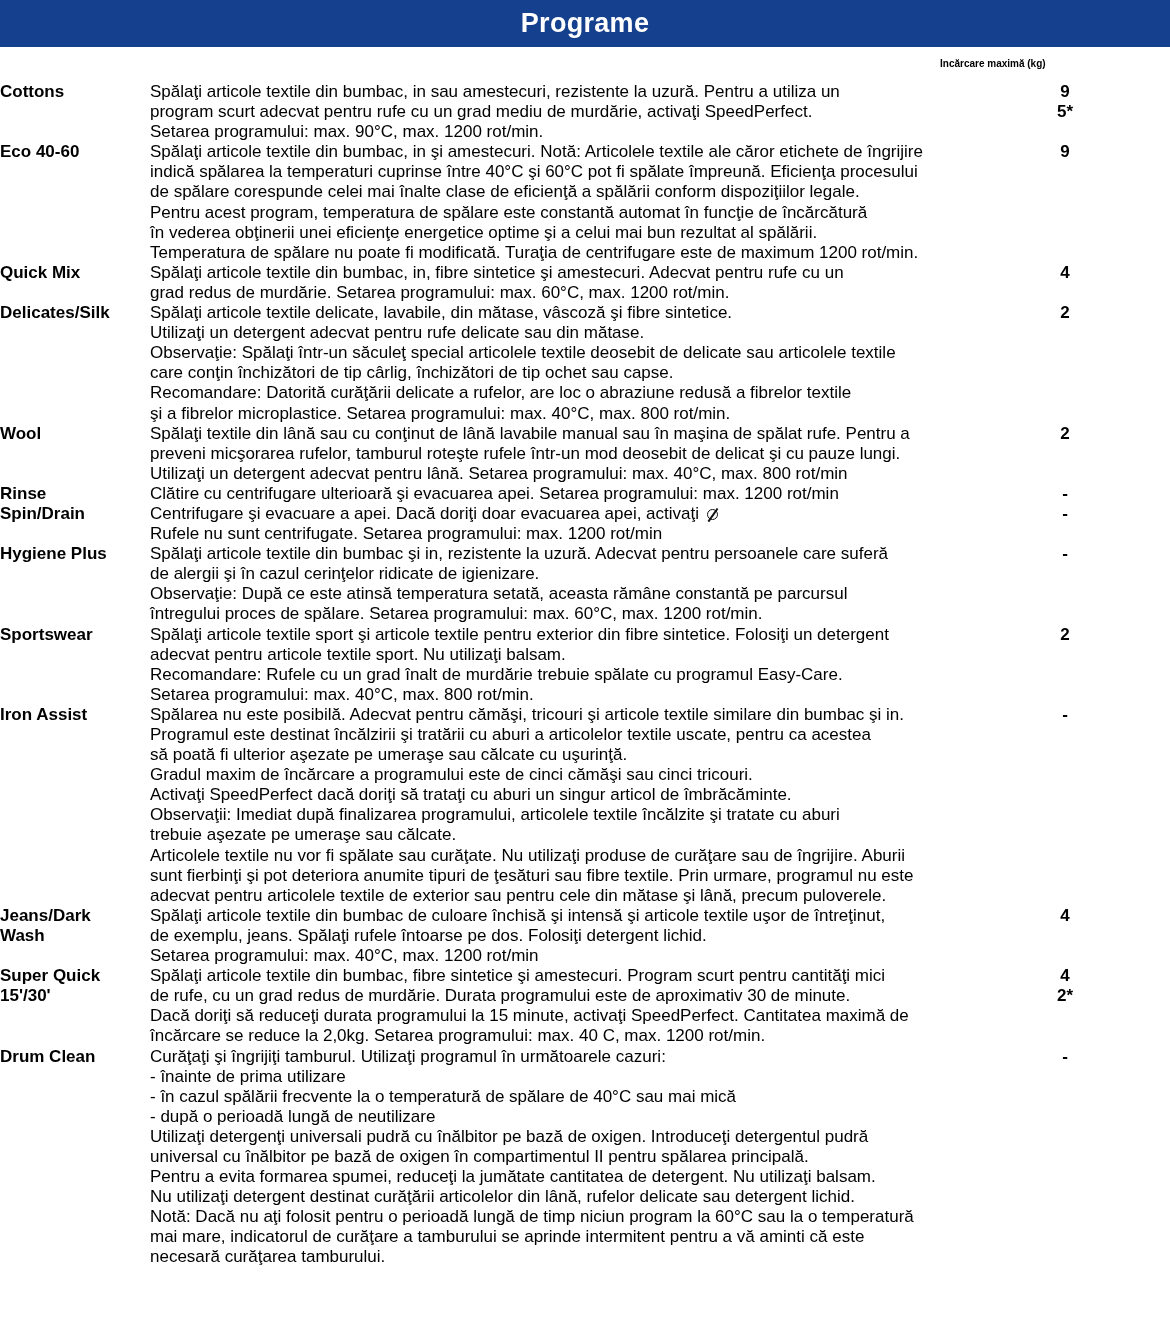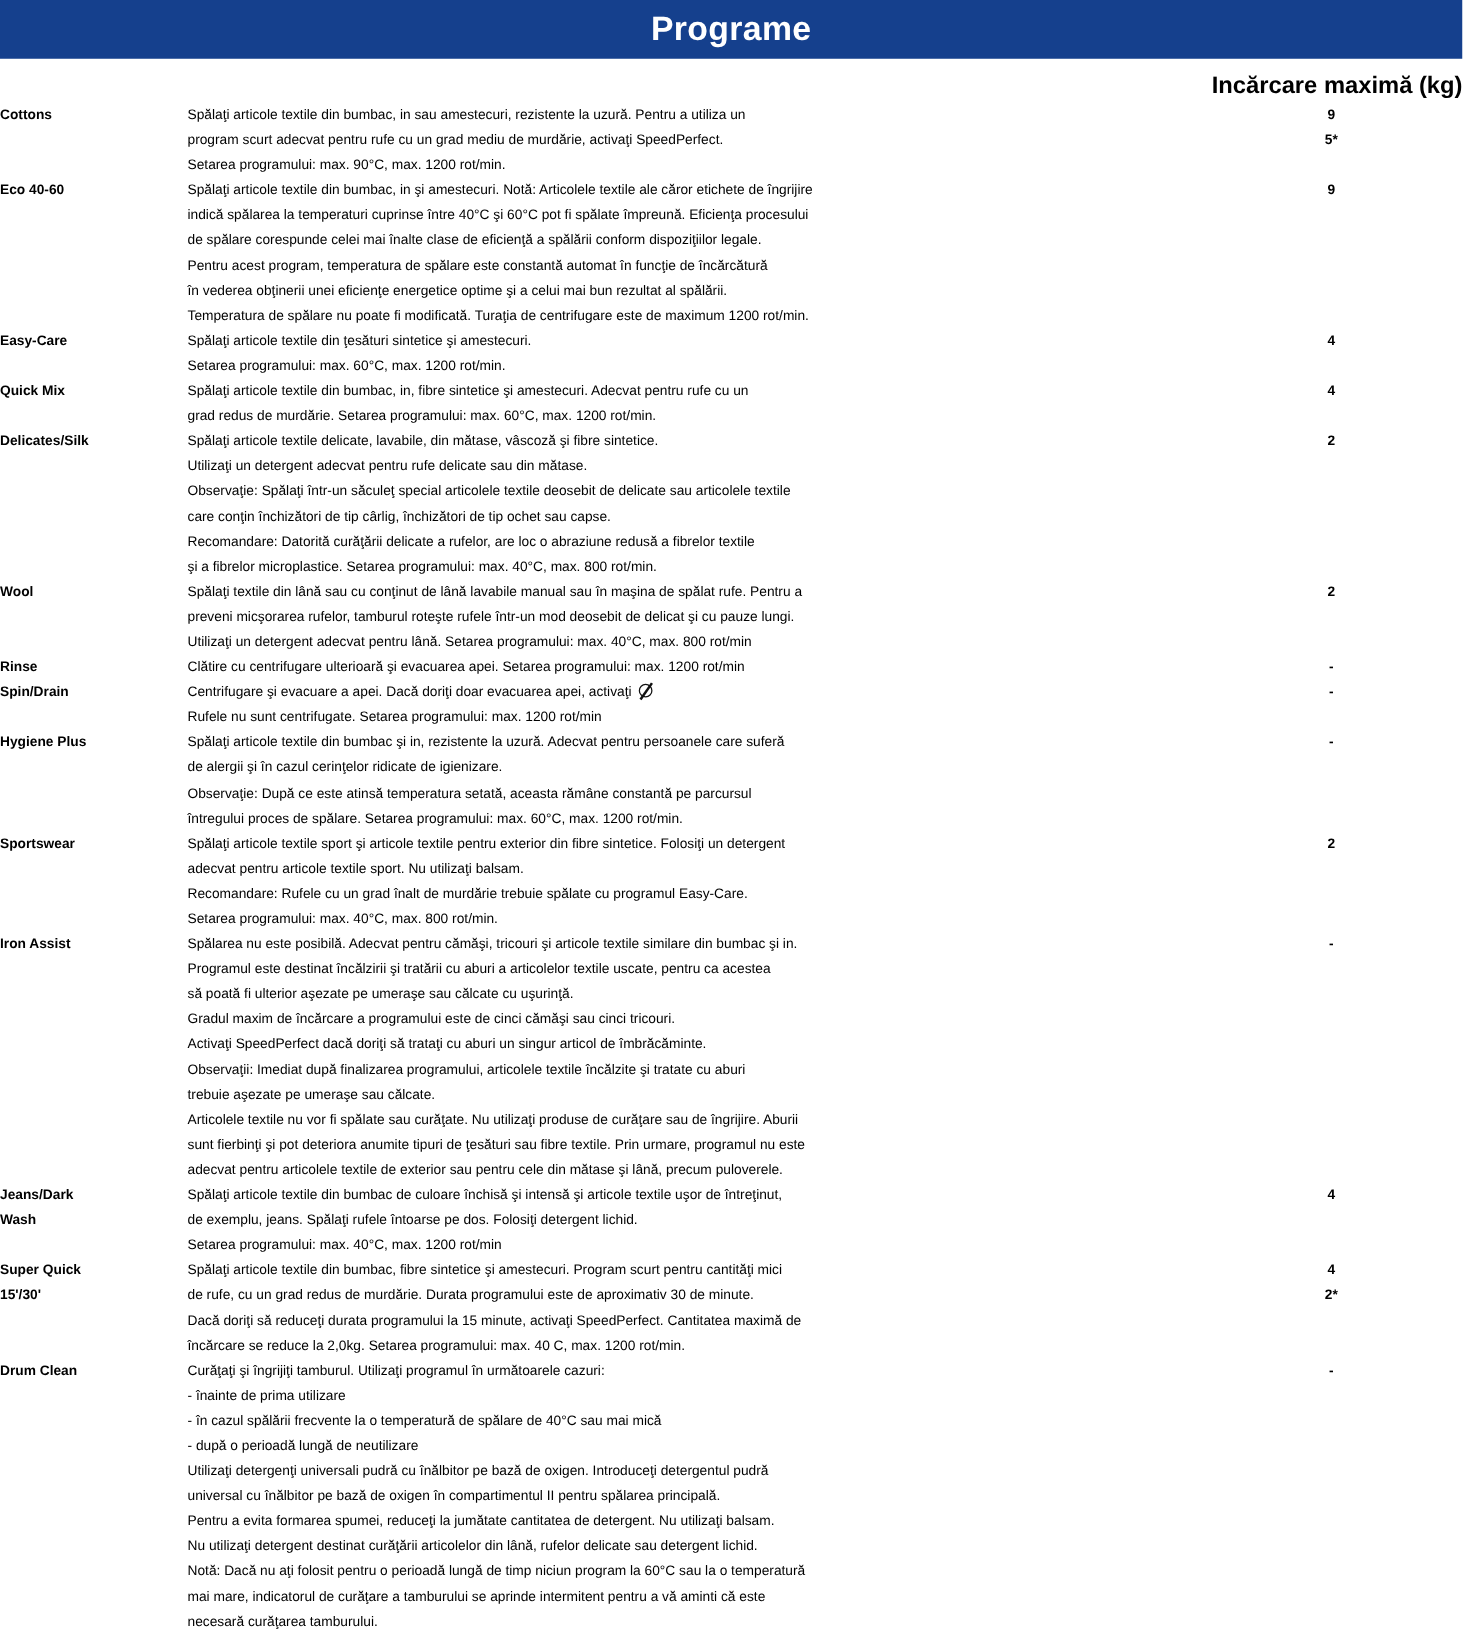--- a/index.html
+++ b/index.html
@@ -36,40 +36,40 @@
   .sheet {
     position: relative;
     padding-top: 11px;
   }
 
   .col-head {
     position: absolute;
     top: 11px;
     left: 940px;
     width: 230px;
-    text-align: right;
-    font-size: 19px;
+    text-align: left;
+    font-size: 10px;
     font-weight: bold;
     white-space: nowrap;
   }
 
   table.programs {
     border-collapse: collapse;
     width: 1170px;
     table-layout: fixed;
     margin-top: 24px;
   }
   table.programs col.c-name  { width: 150px; }
   table.programs col.c-desc  { width: 810px; }
   table.programs col.c-load  { width: 210px; }
 
   table.programs td {
     vertical-align: top;
     padding: 0;
-    font-size: 11px;
+    font-size: 17px;
     line-height: 20.1px;
     margin-top: 13px;
   }
   td.name {
     padding-left: 53px;
     font-weight: bold;
     white-space: pre-line;
   }
   td.desc {
     padding-left: 8px;
@@ -139,28 +139,20 @@
           <td class="name">Eco 40-60</td>
           <td class="desc">
             <span class="desc-line"><span>Spălaţi articole textile din bumbac, in şi amestecuri. </span><b>Notă:</b><span> Articolele textile ale căror etichete de îngrijire</span></span>
             <span class="desc-line"><span>indică spălarea la temperaturi cuprinse între 40°C şi 60°C pot fi spălate împreună. Eficienţa procesului</span></span>
             <span class="desc-line"><span>de spălare corespunde celei mai înalte clase de eficienţă a spălării conform dispoziţiilor legale.</span></span>
             <span class="desc-line"><span>Pentru acest program, temperatura de spălare este constantă automat în funcţie de încărcătură</span></span>
             <span class="desc-line"><span>în vederea obţinerii unei eficienţe energetice optime şi a celui mai bun rezultat al spălării.</span></span>
             <span class="desc-line"><span>Temperatura de spălare nu poate fi modificată. Turaţia de centrifugare este de maximum 1200 rot/min.</span></span>
           </td>
           <td class="load">9</td>
-        </tr>
-        <tr>
-          <td class="name">Easy-Care</td>
-          <td class="desc">
-            <span class="desc-line"><span>Spălaţi articole textile din ţesături sintetice şi amestecuri.</span></span>
-            <span class="desc-line"><span>Setarea programului: max. 60°C, max. 1200 rot/min.</span></span>
-          </td>
-          <td class="load">4</td>
         </tr>
         <tr>
           <td class="name">Quick Mix</td>
           <td class="desc">
             <span class="desc-line"><span>Spălaţi articole textile din bumbac, in, fibre sintetice şi amestecuri. Adecvat pentru rufe cu un</span></span>
             <span class="desc-line"><span>grad redus de murdărie. Setarea programului: max. 60°C, max. 1200 rot/min.</span></span>
           </td>
           <td class="load">4</td>
         </tr>
         <tr>

